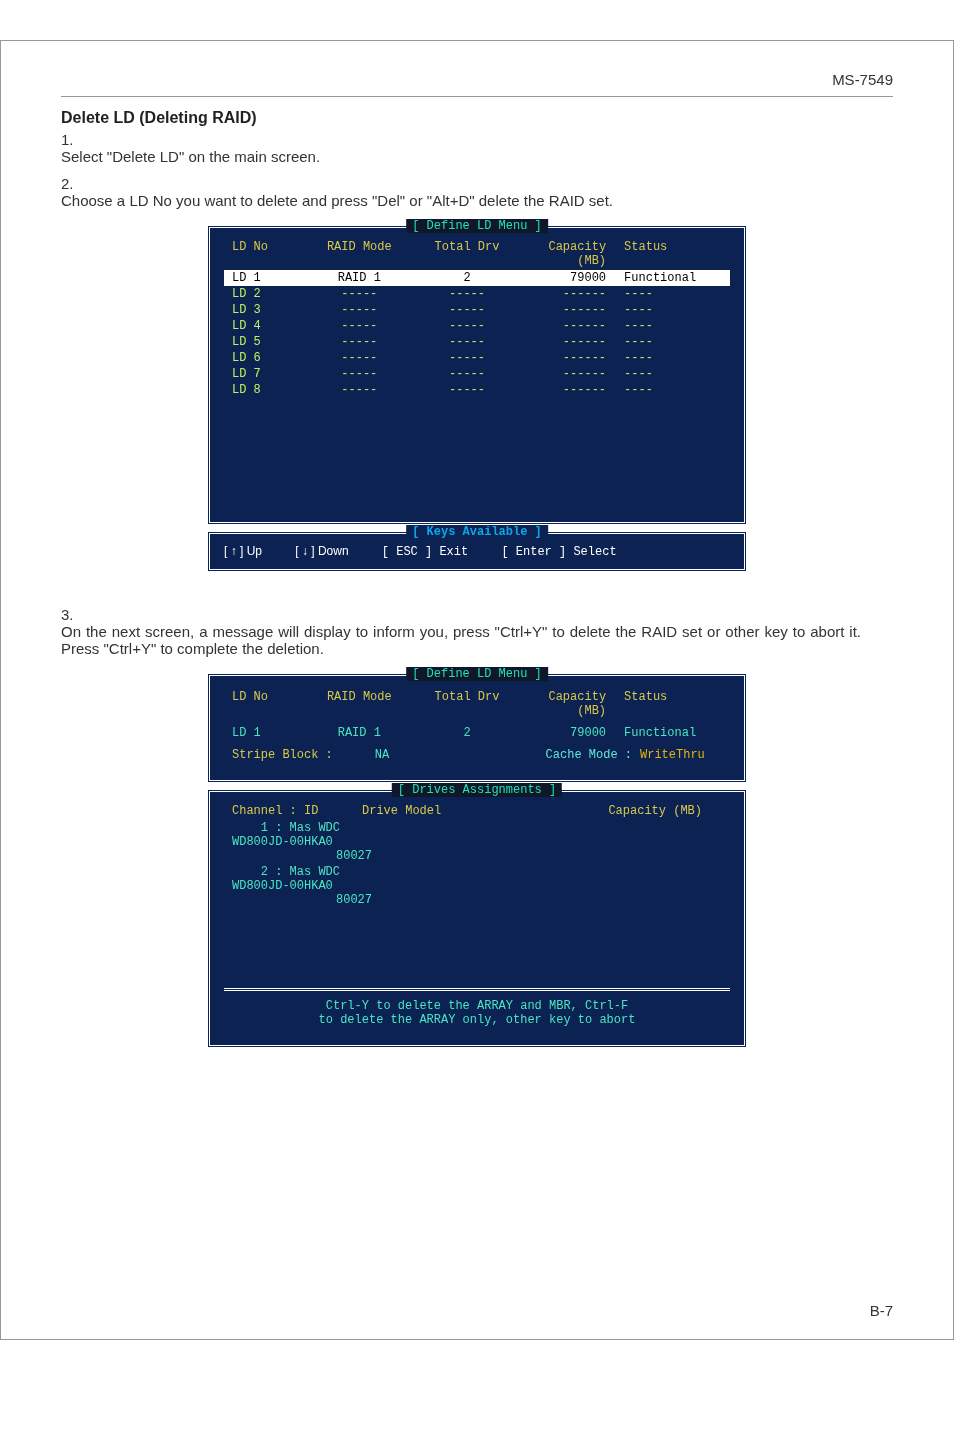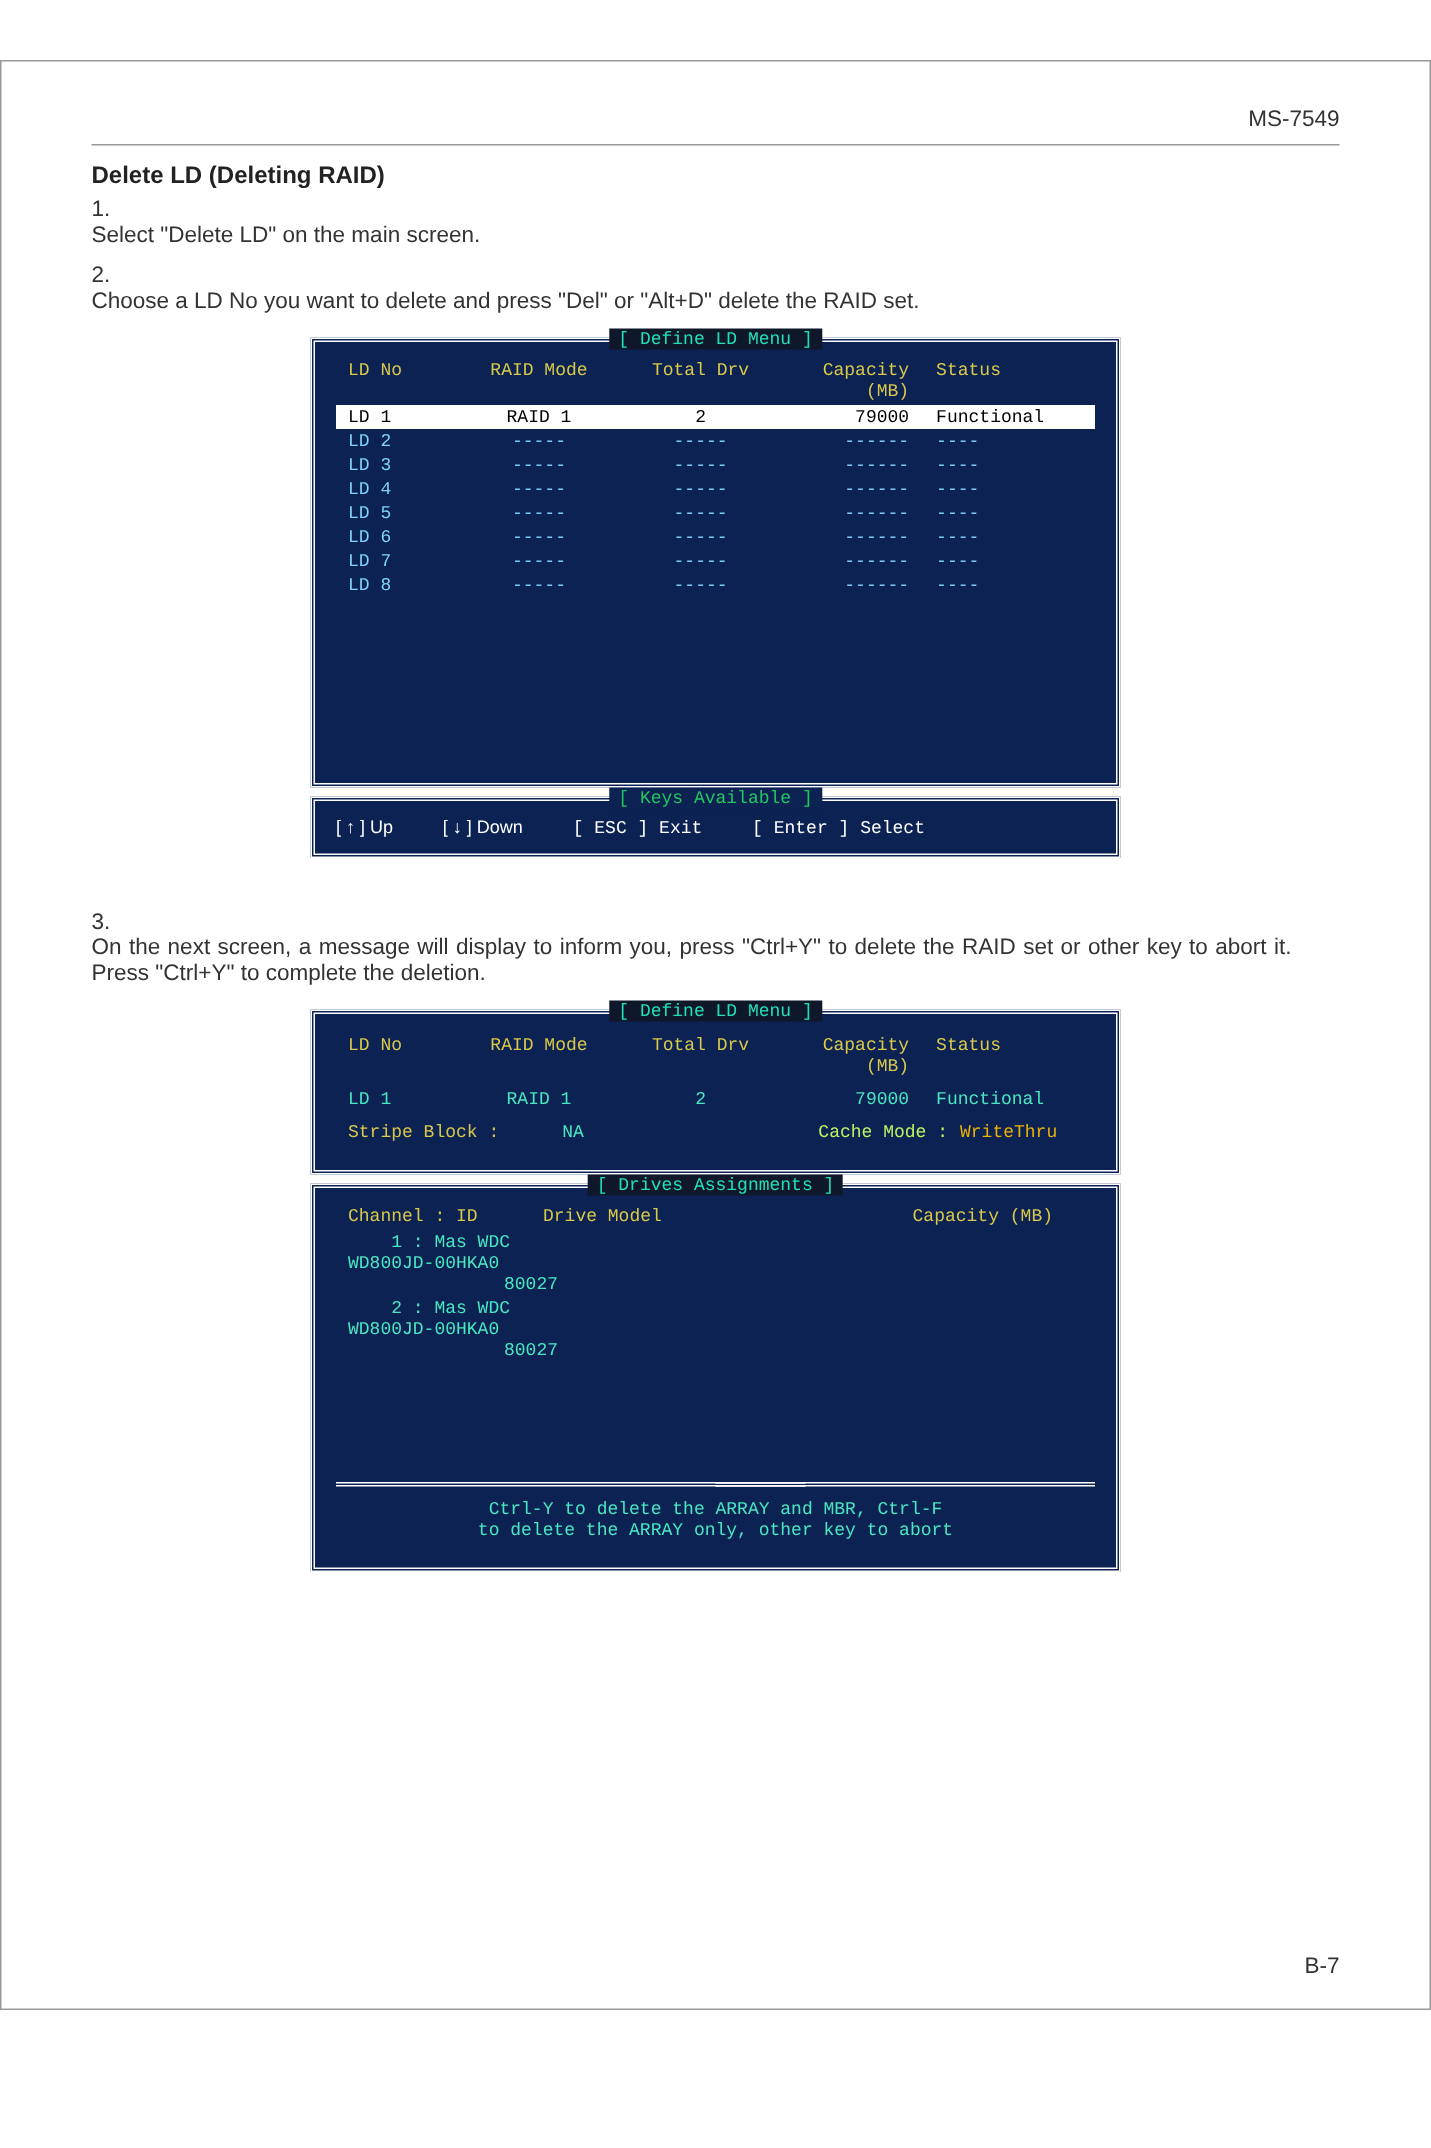--- a/index.html
+++ b/index.html
@@ -83,40 +83,41 @@
     padding: 10px 14px;
     margin-top: 6px;
     color: #fff;
   }
   .keys-title {
     position: absolute;
     top: -9px;
     left: 50%;
     transform: translateX(-50%);
     background: #0b2252;
-    color: #22c55e;
+    color: #0ea5e9;
     padding: 0 6px;
     white-space: nowrap;
+    font-weight: bold;
   }
   .tbl-head, .tbl-row {
     display: flex;
     font-size: 12px;
   }
   .c-ldno { width: 70px; }
   .c-mode { width: 120px; text-align: center; }
   .c-drv  { width: 100px; text-align: center; }
   .c-cap  { width: 110px; text-align: right; padding-right: 18px; }
   .c-stat { width: 100px; text-align: left; }
   .tbl-head { color: #d9c84a; padding: 2px 8px; }
   .sel-row {
     background: #fff;
     color: #000;
     padding: 1px 8px;
   }
-  .dim-row { color: #7dd3fc; padding: 1px 8px; }
+  .dim-row { color: #bef264; padding: 1px 8px; }
   .keys-list span { margin-right: 26px; color: #fff; margin-top: 16px; }
   .arrow { font-family: Arial; }
   .info-row { display: flex; font-size: 12px; padding: 4px 8px; }
   .i-ldno { width:70px;}
   .i-mode { width:120px; text-align:center;}
   .i-drv  { width:100px; text-align:center;}
   .i-cap  { width:110px; text-align:right; padding-right:18px;}
   .i-stat { width:100px; text-align:left;}
 
   .drives-head { display:flex; color:#d9c84a; font-size:12px; padding:2px 8px;}
@@ -268,21 +269,21 @@
           <span class="i-ldno">LD  1</span>
           <span class="i-mode">RAID 1</span>
           <span class="i-drv">2</span>
           <span class="i-cap">79000</span>
           <span class="i-stat">Functional</span>
         </div>
         <div class="info-row">
           <span style="width:110px;color:#d9c84a">Stripe Block :</span>
           <span style="width:80px;text-align:center;color:#49e6c2">NA</span>
           <span style="width:100px"></span>
-          <span style="width:110px;color:#bef264;text-align:right">Cache Mode :</span>
+          <span style="width:110px;color:#5eead4;text-align:right">Cache Mode :</span>
           <span style="width:90px;color:#eab308;text-align:left;padding-left:8px">WriteThru</span>
         </div>
       </div>
       <div class="panel" style="margin-top:6px">
         <div class="panel-title">[ Drives Assignments ]</div>
         <div class="drives-head">
           <span class="d-ch">Channel : ID</span>
           <span class="d-model">Drive Model</span>
           <span class="d-cap">Capacity (MB)</span>
         </div>

